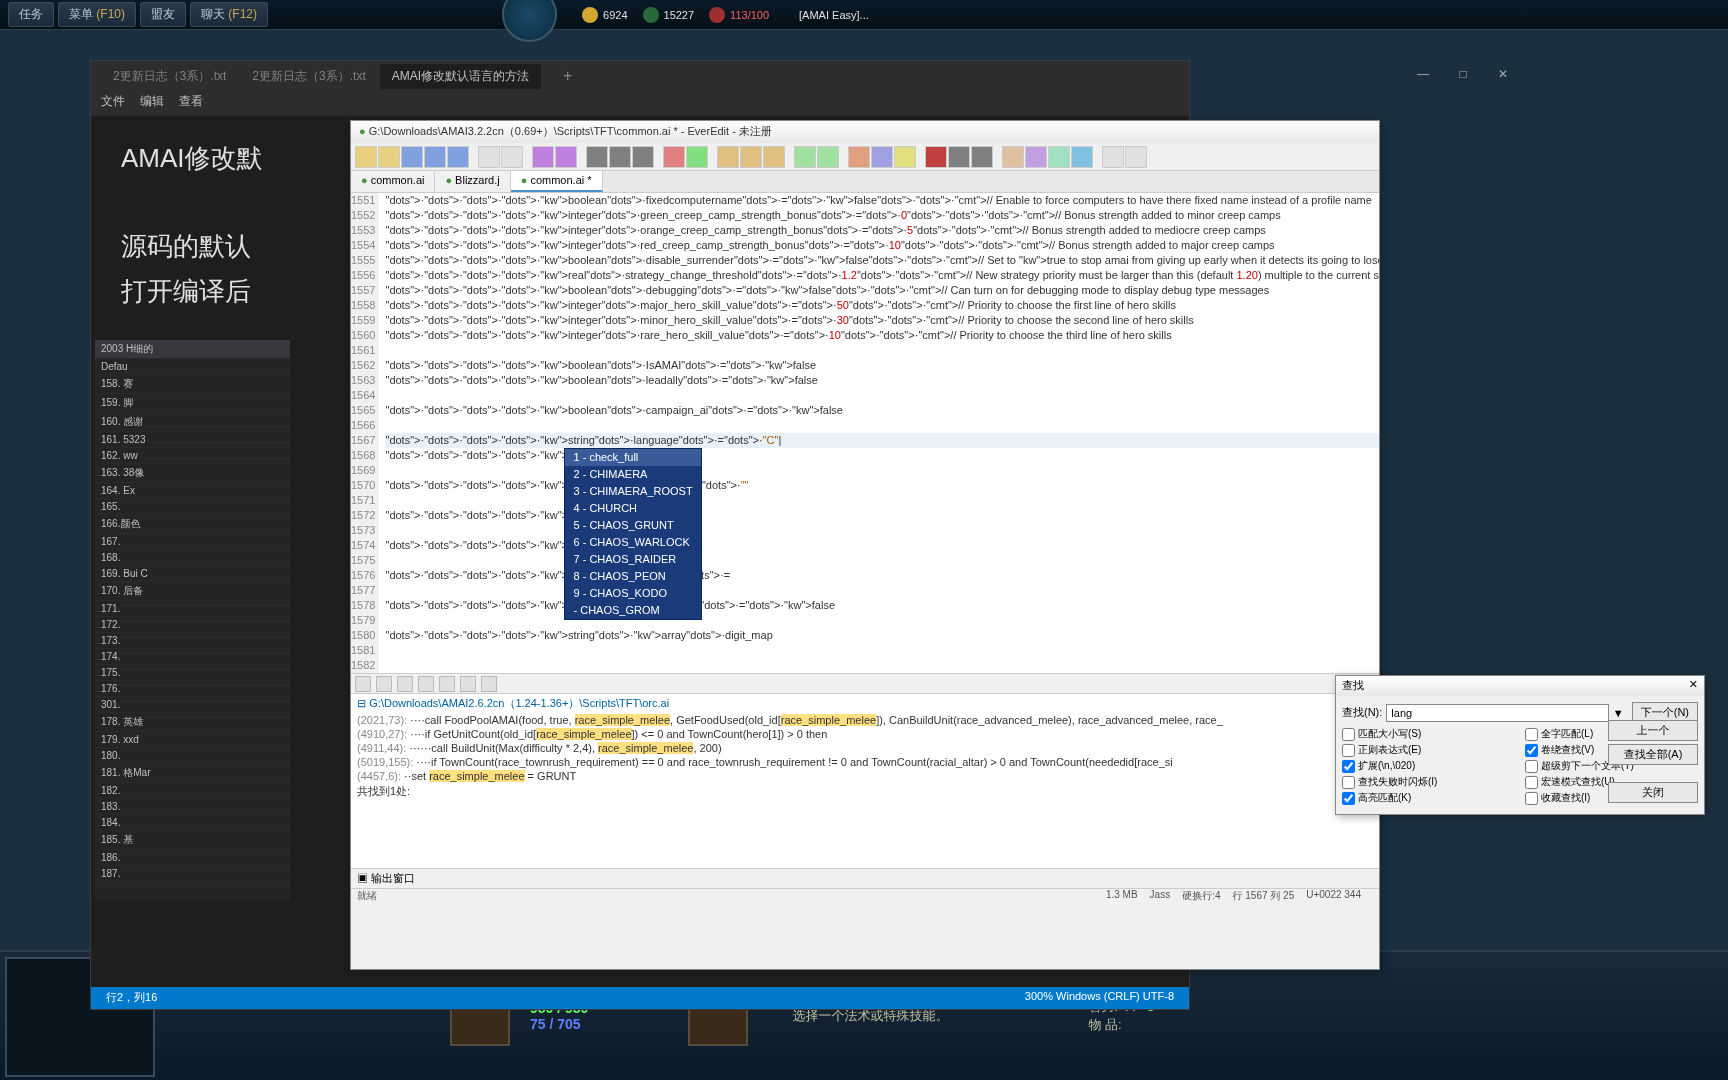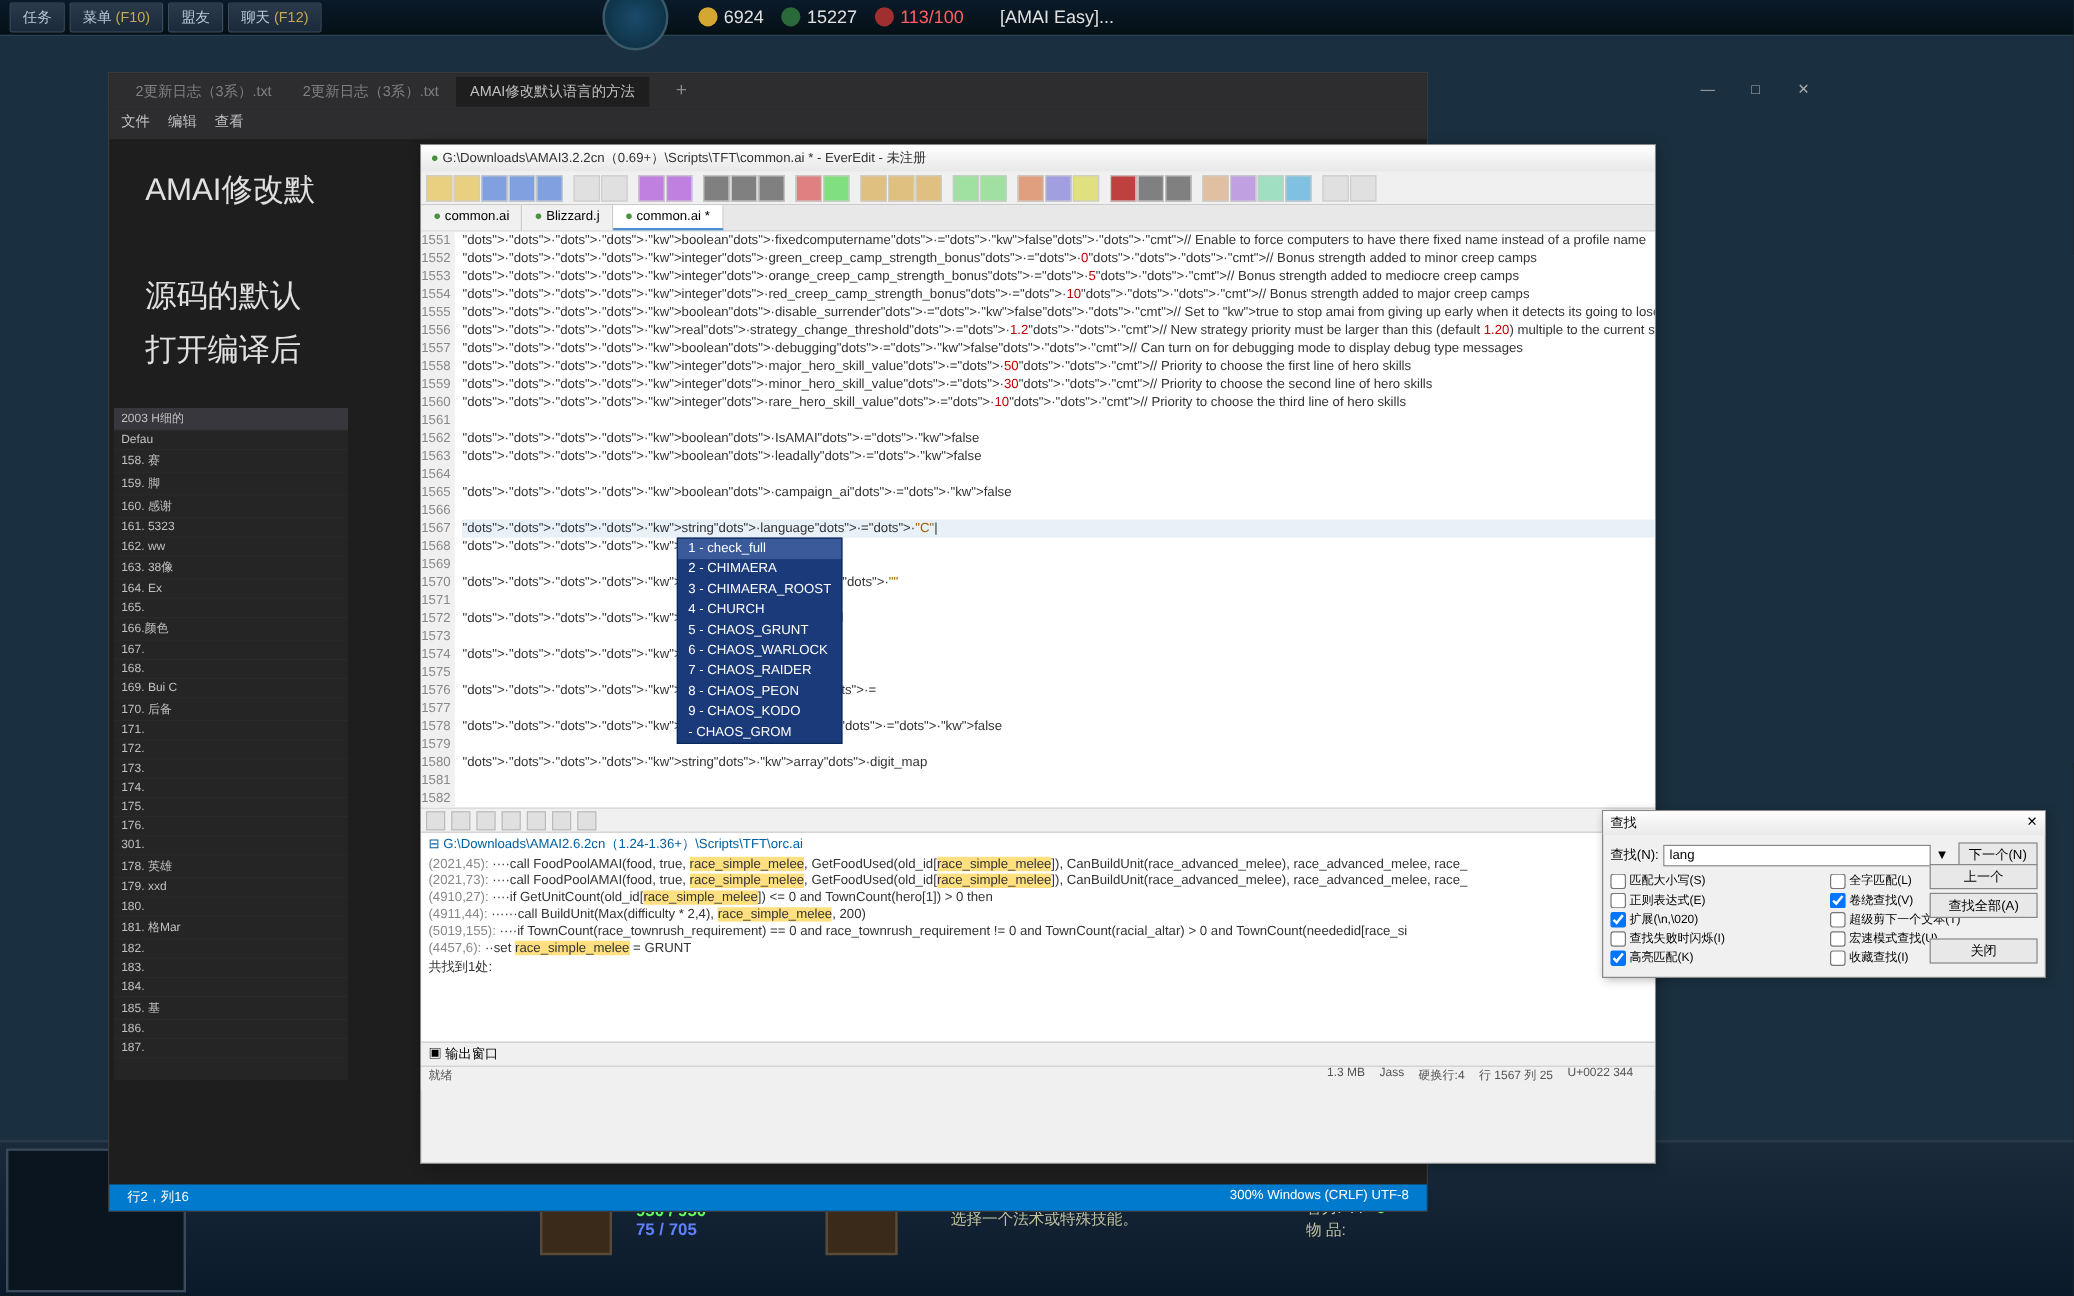--- a/index.html
+++ b/index.html
@@ -3,21 +3,21 @@
 <meta charset="utf-8">
 <style>
 *{margin:0;padding:0;box-sizing:border-box;font-family:Arial,sans-serif}
 body{width:1728px;height:1080px;background:#1a3040;position:relative;overflow:hidden}
 
 
 .game-topbar{position:absolute;top:0;left:0;right:0;height:30px;background:linear-gradient(#0a1a2a,#051015);display:flex;align-items:center;padding:0 8px;border-bottom:1px solid #2a4050;z-index:1}
 .game-btn{background:linear-gradient(#2a3a4a,#1a2a3a);border:1px solid #3a4a5a;color:#b8c8d8;font-size:12px;padding:3px 10px;margin-right:4px;border-radius:2px}
 .game-btn .key{color:#c8a850}
 .game-orb{width:55px;height:55px;background:radial-gradient(#1a4a6a,#0a2a3a);border-radius:50%;border:2px solid #3a5a6a;margin:0 10px}
-.res{display:flex;color:#e0e0e0;font-size:15px;margin-left:15px}
+.res{display:flex;align-items:center;color:#e0e0e0;font-size:11px;margin-left:15px}
 .res-icon{width:16px;height:16px;border-radius:50%;margin-right:5px}
 .gold{background:#d4a830}
 .lumber{background:#2a6a3a}
 .food{background:#a03030}
 .food-val{color:#ff6060}
 
 
 .game-bottom{position:absolute;bottom:0;left:0;right:0;height:130px;background:linear-gradient(#1a2a3a,#0a1a2a);border-top:2px solid #2a3a4a;z-index:1;display:flex}
 .minimap{width:150px;height:120px;background:#0a1520;border:2px solid #3a4a5a;margin:5px}
 .bottom-panel{flex:1;display:flex;align-items:center;padding:10px}
@@ -366,21 +366,20 @@
       <span class="st-btn"></span>
       <span class="st-btn"></span>
       <span class="st-btn"></span>
       <span class="st-btn"></span>
       <span class="st-btn"></span>
       <span class="st-btn"></span>
       <span class="st-btn"></span>
     </div>
     <div class="search-header">⊟ <span>G:\Downloads\AMAI2.6.2cn（1.24-1.36+）\Scripts\TFT\orc.ai</span></div>
     <div id="search-lines">
-        <div class="search-line"><span class="loc">(2021,45):</span> ····call FoodPoolAMAI(food, true, <span class="hl">race_simple_melee</span>, GetFoodUsed(old_id[<span class="hl">race_simple_melee</span>]), CanBuildUnit(race_advanced_melee), race_advanced_melee, race_</div>
         <div class="search-line"><span class="loc">(2021,73):</span> ····call FoodPoolAMAI(food, true, <span class="hl">race_simple_melee</span>, GetFoodUsed(old_id[<span class="hl">race_simple_melee</span>]), CanBuildUnit(race_advanced_melee), race_advanced_melee, race_</div>
         <div class="search-line"><span class="loc">(4910,27):</span> ····if GetUnitCount(old_id[<span class="hl">race_simple_melee</span>]) &lt;= 0 and TownCount(hero[1]) &gt; 0 then</div>
         <div class="search-line"><span class="loc">(4911,44):</span> ······call BuildUnit(Max(difficulty * 2,4), <span class="hl">race_simple_melee</span>, 200)</div>
         <div class="search-line"><span class="loc">(5019,155):</span> ····if TownCount(race_townrush_requirement) == 0 and race_townrush_requirement != 0 and TownCount(racial_altar) &gt; 0 and TownCount(neededid[race_si</div>
         <div class="search-line"><span class="loc">(4457,6):</span> ··set <span class="hl">race_simple_melee</span> = GRUNT</div>
       </div>
     <div class="search-line">共找到1处:</div>
   </div>
 
   <div class="output-tab">▣ <span>输出窗口</span></div>

